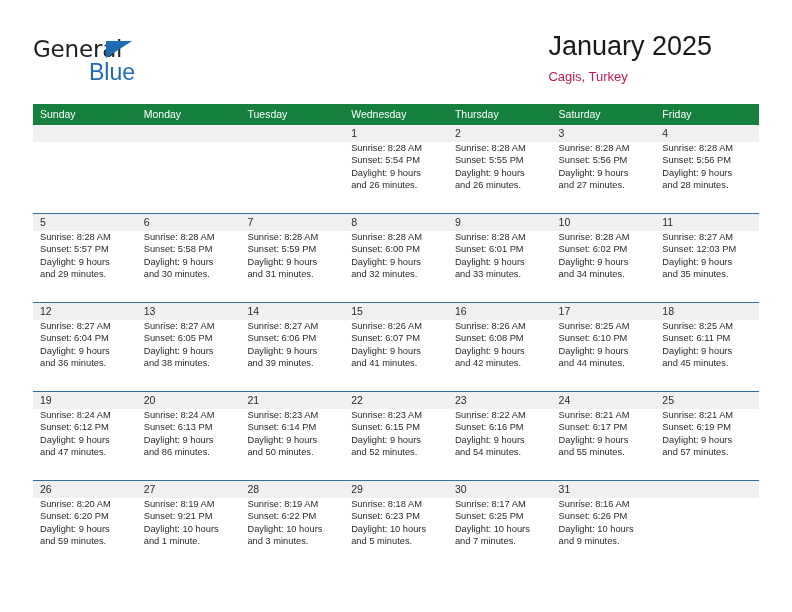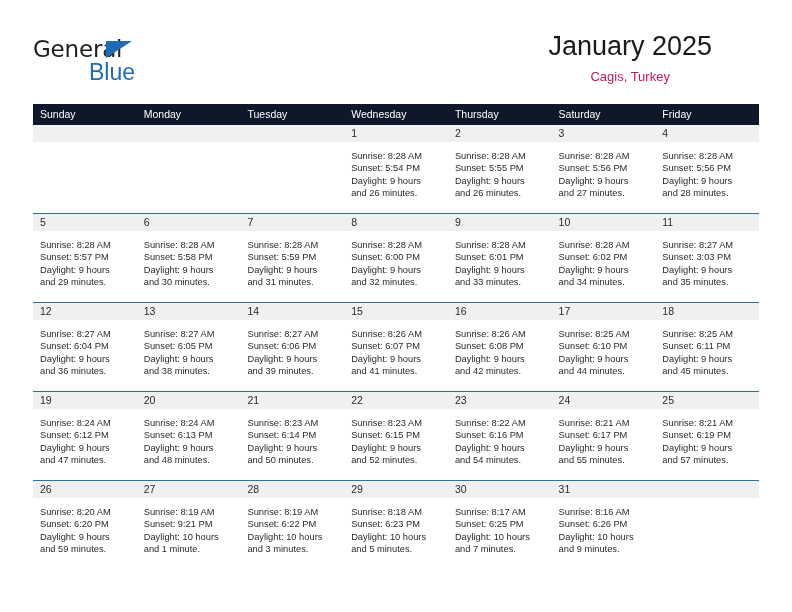--- a/index.html
+++ b/index.html
@@ -59,21 +59,21 @@
     top: 23px;
     font-size: 23px;
     color: #1f6cb4;
     line-height: 23px;
     font-family: Liberation Sans, sans-serif;
   }
   .title-block {
     position: absolute;
     right: 0;
     top: 0;
-    text-align: center;
+    text-align: left;
   }
   .cal-title {
     font-size: 27px;
     color: #1a1a1a;
     line-height: 32px;
     white-space: nowrap;
   }
   .cal-subtitle {
     font-size: 13px;
     color: #be185d;
@@ -84,21 +84,21 @@
 
   
   .calendar {
     position: absolute;
     left: 33px;
     top: 104px;
     width: 726px;
   }
   .dow-row {
     display: flex;
-    background: #0f172a;
+    background: #15803d;
     height: 21px;
   }
   .dow {
     flex: 1 1 0;
     color: #ffffff;
     font-size: 10.5px;
     line-height: 21px;
     padding-left: 7px;
     box-sizing: border-box;
     white-space: nowrap;
@@ -124,21 +124,21 @@
     padding: 0 0 0 7px;
     font-size: 10.5px;
     line-height: 17px;
     color: #2a2a2a;
     box-sizing: border-box;
   }
   .cell.empty .daynum-band {
     background: #f0f0f0;
   }
   .cell-body {
-    padding: 8px 6px 0 7px;
+    padding: 0 6px 0 7px;
   }
   .cell-body div {
     font-size: 9.3px;
     line-height: 12.4px;
     color: #2a2a2a;
     white-space: nowrap;
   }
 </style>
 </head>
 <body>
@@ -270,21 +270,21 @@
               <div>Sunrise: 8:28 AM</div>
               <div>Sunset: 6:02 PM</div>
               <div>Daylight: 9 hours</div>
               <div>and 34 minutes.</div>
             </div>
           </div>
           <div class="cell">
             <div class="daynum-band">11</div>
             <div class="cell-body">
               <div>Sunrise: 8:27 AM</div>
-              <div>Sunset: 3:03 PM</div>
+              <div>Sunset: 12:03 PM</div>
               <div>Daylight: 9 hours</div>
               <div>and 35 minutes.</div>
             </div>
           </div>
         </div>
         <div class="week">
           <div class="cell">
             <div class="daynum-band">12</div>
             <div class="cell-body">
               <div>Sunrise: 8:27 AM</div>
@@ -357,21 +357,21 @@
               <div>Daylight: 9 hours</div>
               <div>and 47 minutes.</div>
             </div>
           </div>
           <div class="cell">
             <div class="daynum-band">20</div>
             <div class="cell-body">
               <div>Sunrise: 8:24 AM</div>
               <div>Sunset: 6:13 PM</div>
               <div>Daylight: 9 hours</div>
-              <div>and 48 minutes.</div>
+              <div>and 86 minutes.</div>
             </div>
           </div>
           <div class="cell">
             <div class="daynum-band">21</div>
             <div class="cell-body">
               <div>Sunrise: 8:23 AM</div>
               <div>Sunset: 6:14 PM</div>
               <div>Daylight: 9 hours</div>
               <div>and 50 minutes.</div>
             </div>

